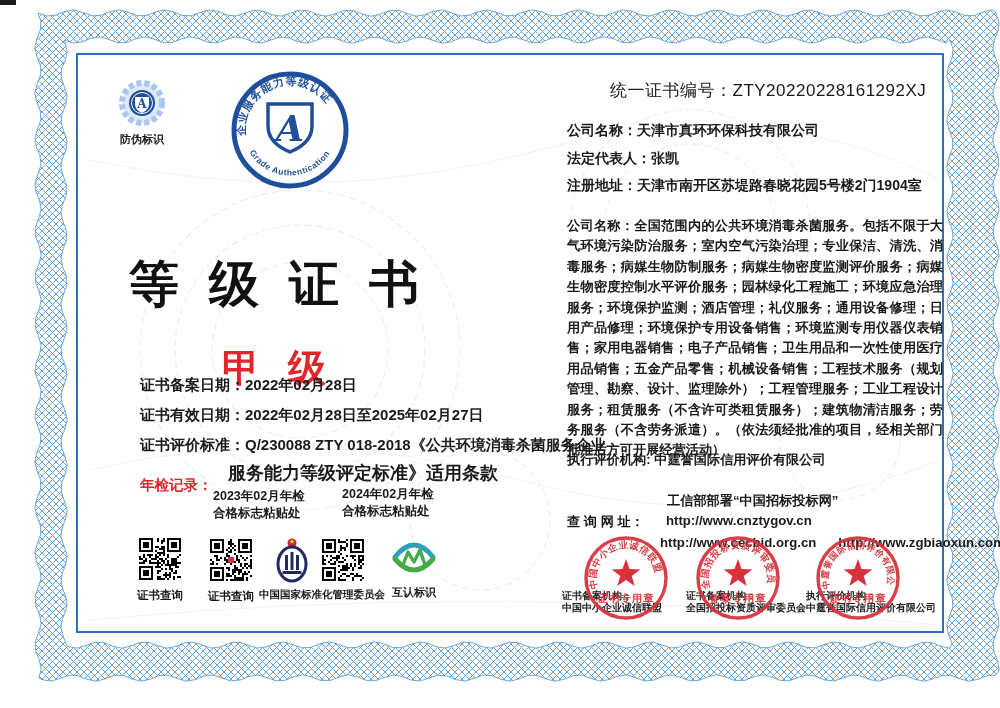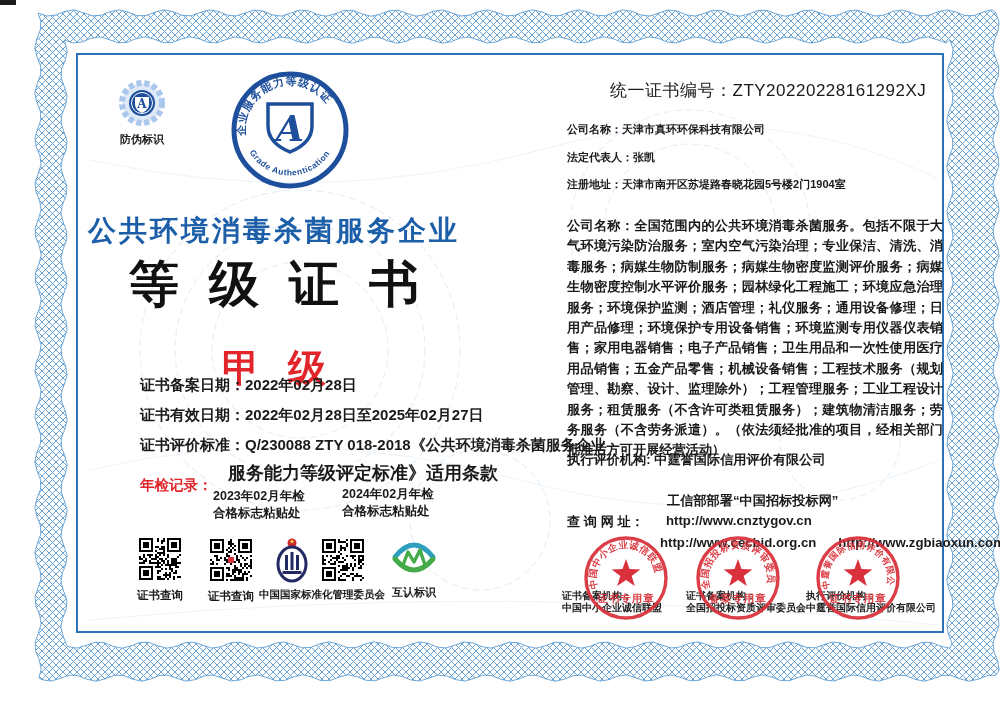--- a/index.html
+++ b/index.html
@@ -22,21 +22,21 @@
                color:#e1252b;letter-spacing:28px;padding-left:28px;box-sizing:border-box;z-index:3;margin-top:28px;}
   .field{left:140px;width:420px;font-size:15px;font-weight:bold;z-index:3;white-space:nowrap;}
   .field-cont{left:228px;width:340px;font-size:18px;font-weight:bold;z-index:3;white-space:nowrap;}
   .annual-label{left:140px;top:476px;font-size:14.5px;font-weight:bold;color:#e1252b;z-index:3;}
   .check{width:140px;font-size:12.5px;font-weight:bold;line-height:16.5px;z-index:3;}
   .badge-label{font-size:11px;font-weight:bold;text-align:center;z-index:3;}
   .qr{z-index:3;}
   
   .certno{left:610px;top:79px;width:340px;font-size:17px;font-weight:normal;letter-spacing:.5px;
           white-space:nowrap;z-index:3;}
-  .rline{left:567px;width:380px;font-size:11px;font-weight:bold;white-space:nowrap;z-index:3;}
+  .rline{left:567px;width:380px;font-size:14px;font-weight:bold;white-space:nowrap;z-index:3;}
   .scope{left:567px;top:216px;width:376px;font-size:13.2px;font-weight:600;line-height:20.4px;
          text-align:justify;z-index:3;}
   .scope b{font-weight:800;}
   .org{left:567px;width:380px;font-size:13.2px;font-weight:bold;white-space:nowrap;z-index:3;}
   .urlrow{display:flex;gap:22px;}
   
   .seal{position:absolute;width:92px;height:94px;z-index:4;opacity:.93;}
   .seal-ring-circle{fill:none;stroke:#d93039;stroke-width:3.4px;}
   .seal-ring-text{font-size:9.5px;font-weight:bold;fill:#d93039;letter-spacing:.5px;}
   .seal-star{fill:#d9222e;}
@@ -94,21 +94,20 @@
   <svg class="abs" style="left:228px;top:68px;z-index:3" width="125" height="125" viewBox="0 0 125 125">
     <circle cx="62" cy="62" r="56" fill="none" stroke="#1d4f9c" stroke-width="5"></circle>
     <path id="gbTop" d="M17.7 69.8 A45 45 0 1 1 106.3 69.8" fill="none"></path>
     <text class="grade-badge-text"><textPath href="#gbTop" startOffset="2">企业服务能力等级认证</textPath></text>
     <path id="gbBot" d="M19.6 80.7 A47 47 0 0 0 104.4 80.7" fill="none"></path>
     <text class="grade-badge-en"><textPath href="#gbBot" startOffset="4">Grade Authentication</textPath></text>
     <path d="M40 36 L84 36 L84 58 Q84 75 62 84 Q40 75 40 58 Z" fill="#ffffff" stroke="#1d4f9c" stroke-width="3.5"></path>
     <text x="62" y="73" text-anchor="middle" font-size="36" font-weight="bold" font-style="italic" fill="#1d4f9c" font-family="'DejaVu Serif',serif">A</text>
   </svg>
 
-  <div class="abs title-blue">公共环境消毒杀菌服务企业</div>
   <div class="abs title-black">等级证书</div>
   <div class="abs title-grade">甲级</div>
 
   <div class="abs field" style="top:376px">
     <span>证书备案日期：</span><span>2022年02月28日</span></div>
   <div class="abs field" style="top:406px">
     <span>证书有效日期：</span><span>2022年02月28日至2025年02月27日</span></div>
   <div class="abs field" style="top:436px">
     <span>证书评价标准：</span><span>Q/230088 ZTY 018-2018《公共环境消毒杀菌服务企业</span></div>
   <div class="abs field-cont" style="top:461px">服务能力等级评定标准》适用条款</div>

